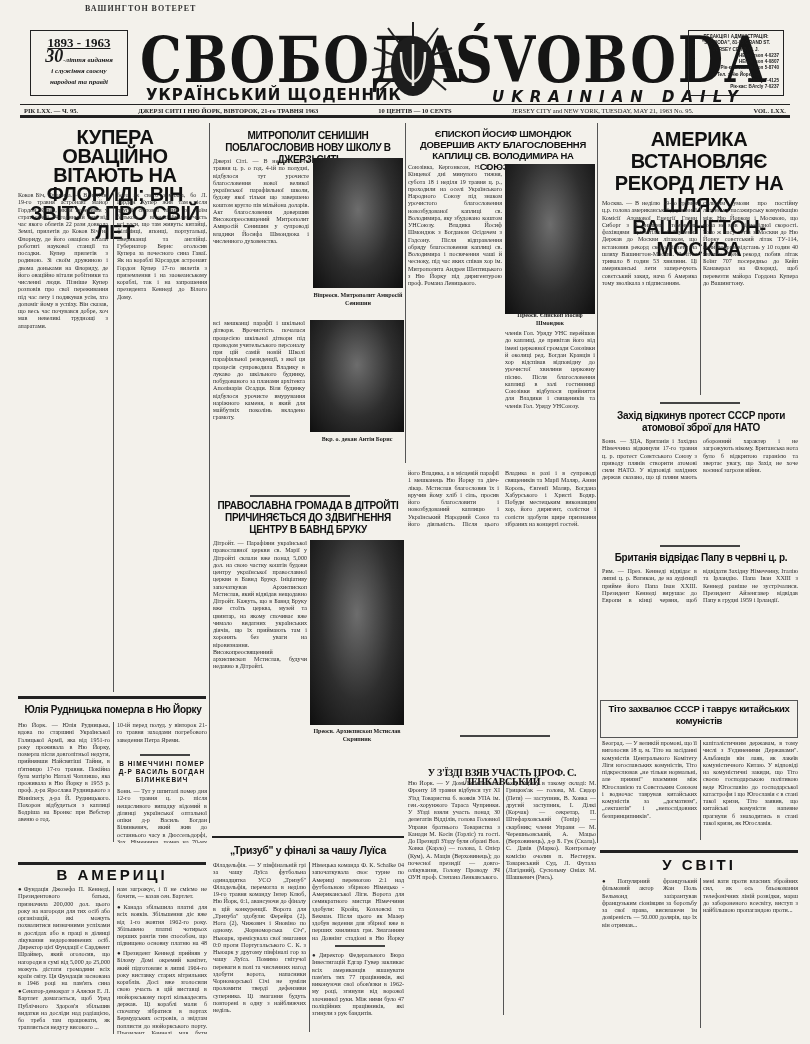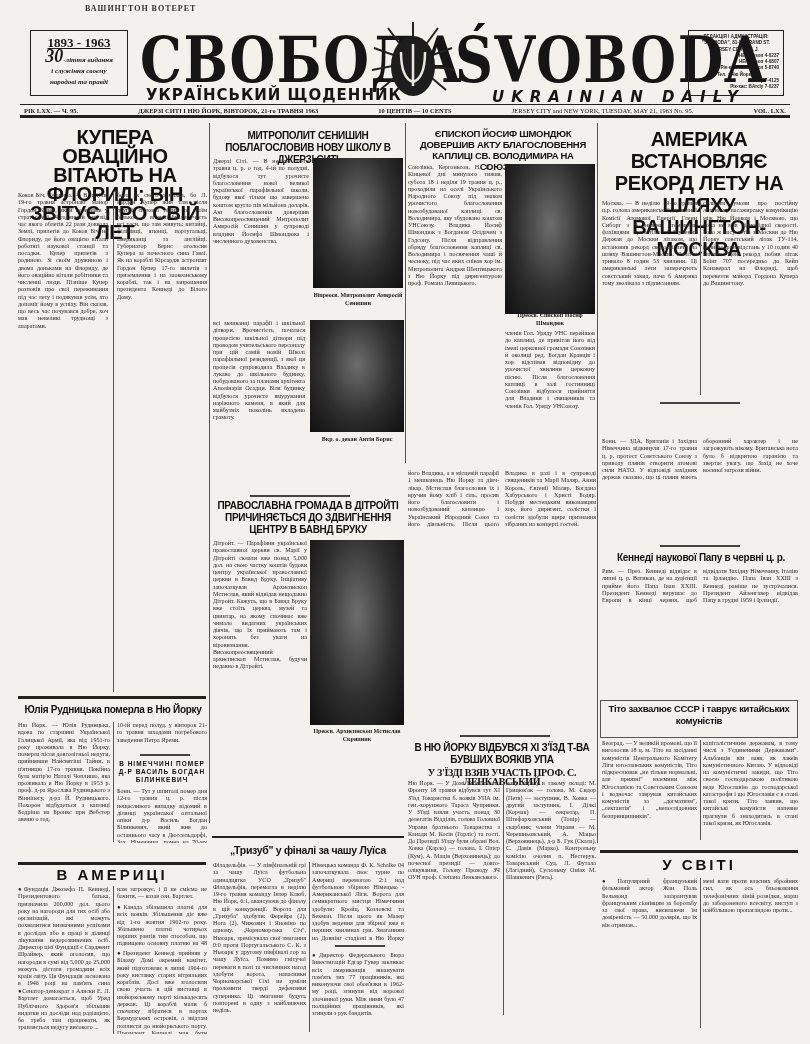--- a/index.html
+++ b/index.html
@@ -112,25 +112,26 @@
   <div class="caption" style="left:505px;top:312px;width:90px;">Преосв. Єпископ Йосиф Шмондюк</div>
   <div class="text-block" style="left:505px;top:330px;width:90px;height:140px;">членів Гол. Уряду УНС перейшов до каплиці, де привітав його від імені церковної громади Союзівки й околиці ред. Богдан Кравців і хор відспівав відповідну до урочистої хвилини церковну пісню. Після благословення каплиці в залі гостинниці Союзівки відбулося прийняття для Владики і священиків та членів Гол. Уряду УНСоюзу.</div>
 
   <div class="abs hl" style="left:600px;top:128px;width:198px;font-size:20px;line-height:22px;">АМЕРИКА ВСТАНОВЛЯЄ РЕКОРД ЛЕТУ НА ШЛЯХУ ВАШИНГТОН-МОСКВА</div>
   <div class="text-block" style="left:602px;top:200px;width:95px;height:195px;">Москва. — В неділю 19-го травня ц.р. голова американської державної Комісії Атомової Енергії Гленн Сиборг з 9 іншими атомовими фахівцями прилетіли зі Злучених Держав до Москви літаком, що встановив рекорд скорості лету на шляху Вашингтон-Москва. Поліття тривало 8 годин 53 хвилини. Ці американські лети заперечують совєтський закид, нача б Америка тому зволікала з підписанням.</div>
   <div class="col-rule" style="left:700px;top:200px;height:195px"></div>
   <div class="text-block" style="left:703px;top:200px;width:95px;height:195px;">сильним умови про постійну летунську пасажирську комунікацію між Ню Йорком і Москвою, що вона не мав відповідної скорості. Того ж часу летів з Москви до Ню Йорку совєтський літак ТУ-114, який покрив відстань у 10 годин 40 хвилин. Цей рекорд побив літак Боїнг 707 посередньо до Кейп Канаверал на Флориді, щоб перевезти майора Гордона Купера до Вашингтону.</div>
 
   <div class="hrule" style="left:660px;top:402px;width:80px;height:2px"></div>
 
+  <div class="abs hl" style="left:604px;top:410px;width:194px;font-size:10px;line-height:12px;">Захід відкинув протест СССР проти атомової зброї для НАТО</div>
   <div class="text-block" style="left:602px;top:438px;width:196px;height:100px;column-count:2;column-gap:6px;">Бонн. — ЗДА, Британія і Західна Німеччина відкинули 17-го травня ц. р. протест Совєтського Союзу з приводу плянів створити атомові сили НАТО. У відповіді західних держав сказано, що ці пляни мають оборонний характер і не загрожують нікому. Британська нота було б відкритою гаранією та звертає увагу, що Захід не хоче воєнної загрози війни.</div>
 
   <div class="hrule" style="left:660px;top:545px;width:80px;height:2px"></div>
 
-  <div class="abs hl" style="left:604px;top:552px;width:194px;font-size:10px;line-height:12px;">Кеннеді наукової Папу в червні ц. р.</div>
+  <div class="abs hl" style="left:604px;top:552px;width:194px;font-size:10px;line-height:12px;">Британія відвідає Папу в червні ц. р.</div>
   <div class="text-block" style="left:602px;top:568px;width:196px;height:130px;column-count:2;column-gap:6px;">Рим. — През. Кеннеді відвідає в липні ц. р. Ватикан, де на аудієнції прийме його Папа Іван XXIII. Президент Кеннеді вирушає до Европи в кінці червня, щоб відвідати Західну Німеччину, Італію та Ірландію. Папа Іван XXIII з Кеннеді раніше не зустрічалися. Президент Айзенгавер відвідав Папу в грудні 1959 і Ірландії.</div>
 
   <div class="abs" style="left:600px;top:700px;width:198px;height:38px;border:1px solid #555;"></div>
   <div class="abs hl" style="left:604px;top:703px;width:190px;font-size:9.5px;line-height:12px;">Тіто захвалює СССР і таврує китайських комуністів</div>
   <div class="text-block" style="left:602px;top:740px;width:95px;height:100px;">Београд. — У великій промові, що її виголосив 18 ц. м. Тіто на засіданні комуністів Центрального Комітету Ліги югославських комуністів, Тіто підкреслював „не тільки нормальні, але приязні" взаємини між Югославією та Совєтським Союзом і водночас таврував китайських комуністів за „догматизм", „сектантів" і „непослідовних безпринципників".</div>
   <div class="col-rule" style="left:700px;top:740px;height:100px"></div>
   <div class="text-block" style="left:703px;top:740px;width:95px;height:100px;">капіталістичним державам, в тому числі з З'єдиненими Державами". Альбанців він лаяв, як лакеїв комуністичного Китаю. У відповіді на комуністичні закиди, що Тіто своєю господарською політикою веде Югославію до господарської катастрофи і що Югославія є в стані такої кризи, Тіто заявив, що китайські комуністи напевне прагнули б знаходитись в стані такої кризи, як Югославія.</div>
 
   <div class="thick" style="left:18px;top:696px;width:188px;"></div>
   <div class="abs hl" style="left:18px;top:704px;width:190px;font-size:10px;line-height:12px;text-align:center;">Юлія Рудницька померла в Ню Йорку</div>
@@ -143,21 +144,20 @@
   <div class="text-block" style="left:117px;top:788px;width:90px;height:55px;">Бонн. — Тут у шпиталі помер дня 12-го травня ц. р. після нещасливого випадку відомий в ділянці української оптальної опіки д-р Василь Богдан Білинкевич, який жив до останнього часу в Дюссельдорфі, Зах. Німеччина, помер на 70-му році життя.</div>
 
   <div class="hrule" style="left:250px;top:495px;width:100px;height:2px"></div>
   <div class="abs hl" style="left:212px;top:500px;width:192px;font-size:10px;line-height:12px;">ПРАВОСЛАВНА ГРОМАДА В ДІТРОЙТІ ПРИЧИНЯЄТЬСЯ ДО ЗДВИГНЕННЯ ЦЕНТРУ В БАВНД БРУКУ</div>
   <div class="text-block" style="left:213px;top:540px;width:94px;height:200px;">Дітройт. — Парафіяни української православної церкви св. Марії у Дітройті склали вже понад 5,000 дол. на свою частку коштів будови центру української православної церкви в Бавнд Бруку. Ініціативу започаткував Архиєпископ Мстислав, який відвідав нещодавно Дітройт. Кажуть, що в Бавнд Бруку вже стоїть церква, музей та цвинтар, на якому спочиває вже чимало видатних українських діячів, що їх приймають там і хоронять без уваги на віровизнання. Високопреосвященний архиєпископ Мстислав, будучи недавно в Дітройті.</div>
   <div class="photo" style="left:310px;top:540px;width:94px;height:185px;"></div>
   <div class="caption" style="left:310px;top:728px;width:94px;">Преосв. Архиєпископ Мстислав Скрипник</div>
   <div class="text-block" style="left:408px;top:470px;width:188px;height:225px;column-count:2;column-gap:6px;">його Владика, а в місцевій парафії 1 мешканець Ню Йорку та діяч-лікар. Мстислав благословив їх і вручив йому хліб і сіль, просив його благословити і новозбудований каплицю і Український Народний Союз та його діяльність. Після цього Владика в разі і в супроводі священиків та Марії Маляр, Анни Король, Євгенії Маляр, Богдана Хабурського і Христі Бодяр. Побуди местецьким виконавцям хор, його диригент, солістки і солісти здобули щире признання зібраних на концерті гостей.</div>
 
   <div class="hrule" style="left:460px;top:735px;width:90px;height:2px"></div>
-  <div class="abs hl" style="left:408px;top:742px;width:188px;font-size:10px;line-height:12px;">В НЮ ЙОРКУ ВІДБУВСЯ ХІ З'ЇЗД Т-ВА БУВШИХ ВОЯКІВ УПА</div>
   <div class="abs hl" style="left:408px;top:768px;width:188px;font-family:'Liberation Serif',serif;font-size:10px;line-height:9px;">У З'ЇЗДІ ВЗЯВ УЧАСТЬ ПРОФ. С. ЛЕНКАВСЬКИЙ</div>
   <div class="text-block" style="left:408px;top:780px;width:92px;height:235px;">Ню Йорк. — У Домі Визвольного Фронту 18 травня відбувся тут ХІ З'їзд Товариства б. вояків УПА ім. ген.-хорунжого Тараса Чупринки. У З'їзді взяли участь понад 30 делегатів Відділів, голова Головної Управи братнього Товариства з Канади М. Косів (Горліс) та гості. До Президії З'їзду були обрані Вол. Ховка (Карло) — голова, І. Олієр (Кум), А. Маців (Верховинець); до почесної президії — довго-олікування, Голову Проводу ЗЧ ОУН проф. Степана Ленкавського.</div>
   <div class="col-rule" style="left:503px;top:780px;height:235px"></div>
   <div class="text-block" style="left:506px;top:780px;width:90px;height:235px;">нову Управу в такому складі: М. Грицюк'ак — голова, М. Сидор (Петя) — заступник, В. Ховка — другий заступник, І. Ділкі (Корчак) — секретар, П. Штефарховський (Топір) — скарбник; члени Управи — М. Черешньовський, А. Мацьо (Верховинець), д-р Б. Гук (Скала), С. Давів (Марко). Контрольну комісію очолив п. Нестерук. Товариський Суд, Л. Футала (Лагідний), Сусюльму Оніах М. Шашкевич (Рись).</div>
 
   <div class="thick" style="left:212px;top:836px;width:192px;height:2px"></div>
   <div class="abs hl" style="left:212px;top:844px;width:192px;font-size:10.5px;line-height:12px;">„Тризуб" у фіналі за чашу Луїса</div>
   <div class="text-block" style="left:213px;top:862px;width:93px;height:170px;">Філадельфія. — У півфінальній грі за чашу Луїса футбольна одинадцятка УСО „Тризуб" Філадельфія, перемогла в неділю 19-го травня команду Інтер Клюб, Ню Йорк, 6:1, авансуючи до фіналу в цій конкуренції. Ворота для „Тризуба" здобули: Ферейра (2), Нога (2), Чижович і Яновіно по одному. „Чорноморська Січ", Ньюарк, зремісувала свої змагання 0:0 проти Португальського С. К. з Ньюарк у другому півфіналі гор за чашу Луїса. Помимо гнітучої переваги в полі та численних нагод здобути ворота, напасники Чорноморської Січі не зуміли проломити тверді дефензиви суперника. Ці змагання будуть повторені в одну з найближчих неділь.</div>
   <div class="col-rule" style="left:309px;top:862px;height:170px"></div>
   <div class="text-block" style="left:312px;top:862px;width:92px;height:80px;">Німецька команда Ф. К. Schalke 04 започаткувала своє турне по Америці перемогою 2:1 над футбольною збірною Німецько - Американської Ліги. Ворота для семикратного мистця Німеччини здобули: Кройц, Козловскі та Бекман. Після цього як Мааер здобув ведення для збірної вже в перших хвилинах гри. Змаганням на Довнінг стадіоні в Ню Йорку приглядалося — 14 000 глядачів.</div>

